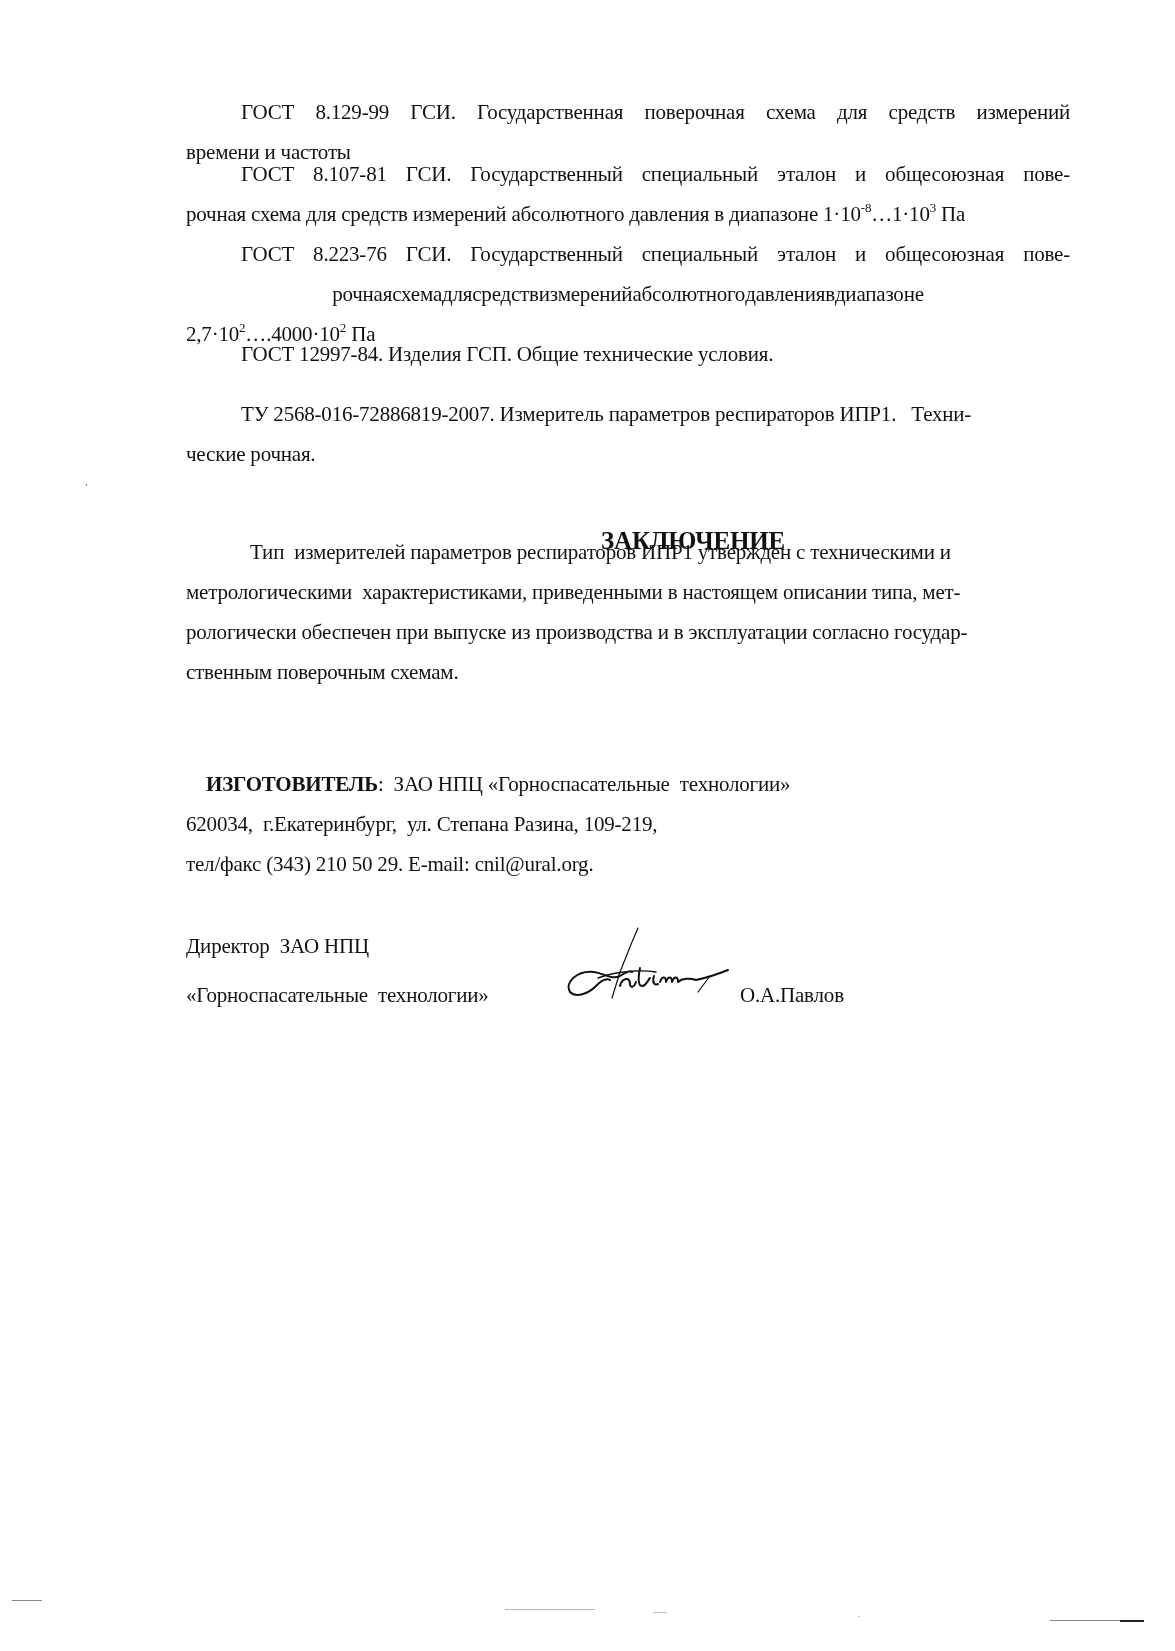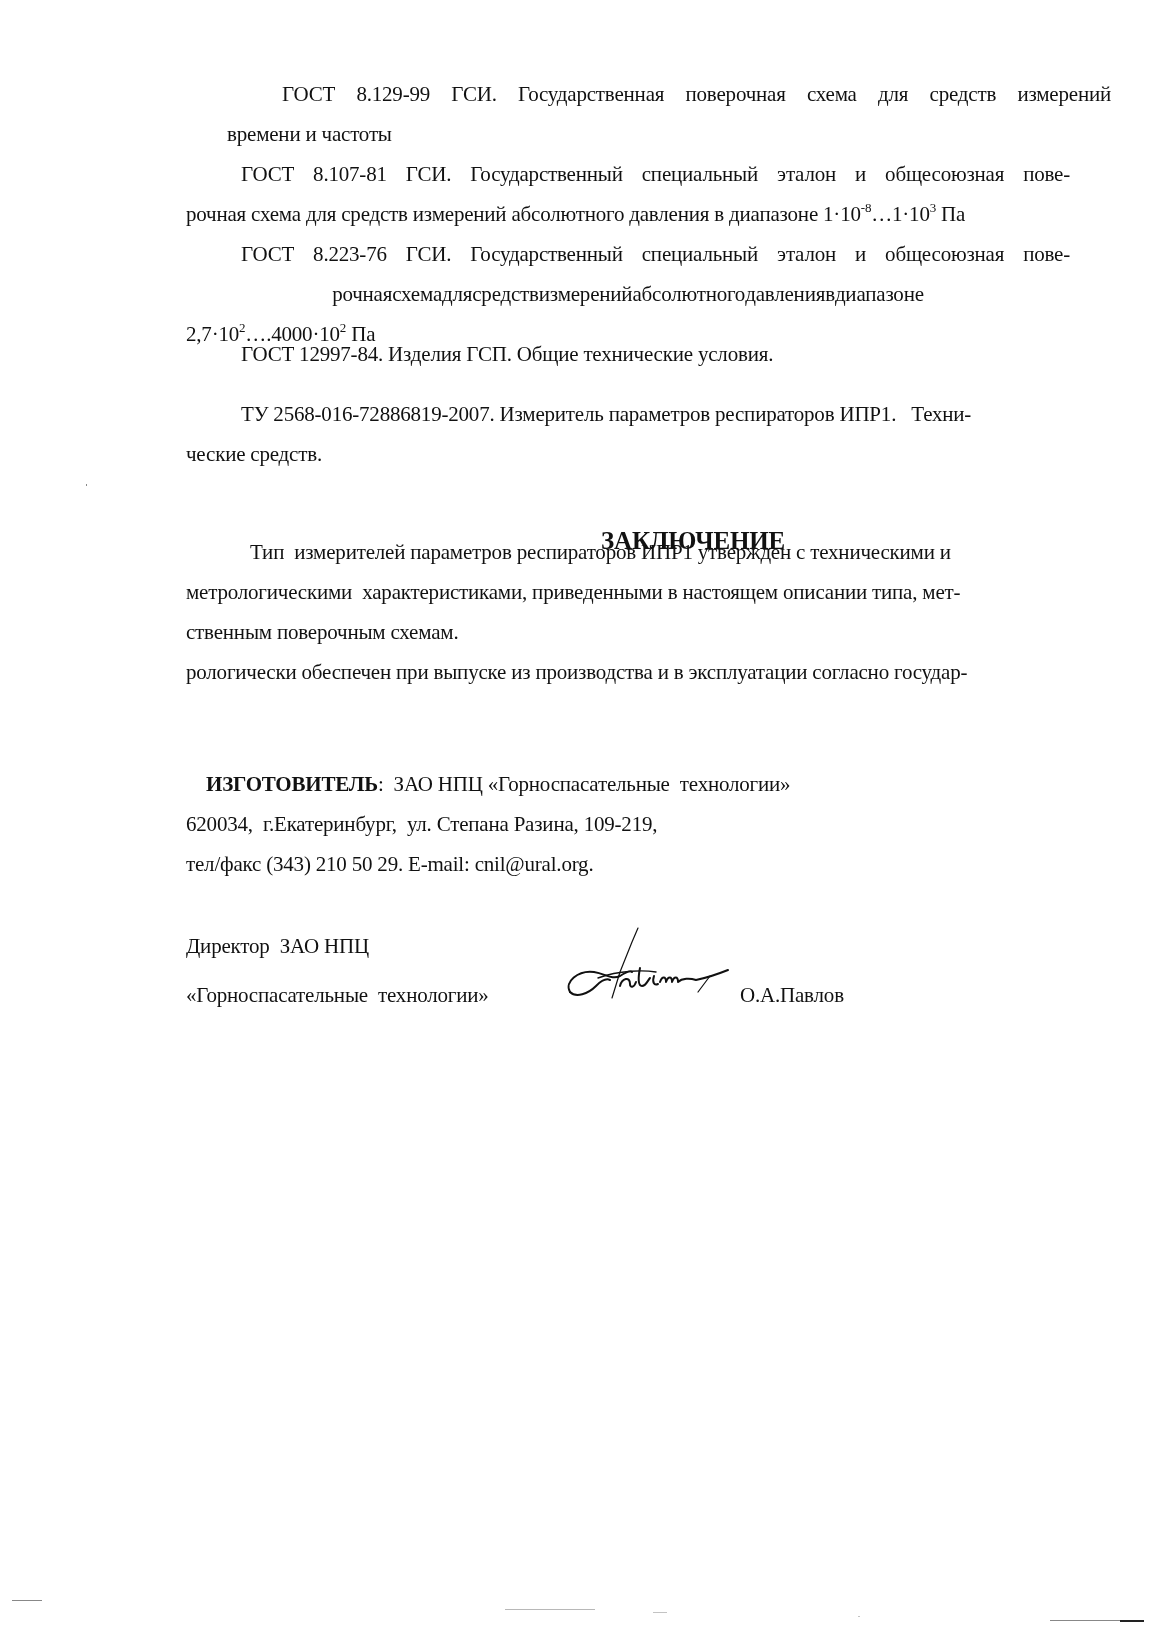--- a/index.html
+++ b/index.html
@@ -88,21 +88,21 @@
       display: flex;
       justify-content: center;
       width: 884px;
     }
   </style>
 </head>
 <body>
 
 <div class="page text">
 
-  <div class="para indent" style="top:74px;margin-left:41px;">
+  <div class="para indent" style="top:92px;">
     <div style="text-align:justify; text-align-last:justify;">ГОСТ 8.129-99 ГСИ. Государственная поверочная схема для средств измерений</div>
     <div style="text-indent:0;">времени и частоты</div>
   </div>
 
   <div class="para" style="top:154px;">
     <div style="text-indent:55px; text-align:justify; text-align-last:justify;">ГОСТ 8.107-81 ГСИ. Государственный специальный эталон и общесоюзная пове-</div>
     <div><span>рочная схема для средств измерений абсолютного давления в диапазоне 1·10</span><sup>-8</sup><span>…1·10</span><sup>3</sup><span> Па</span></div>
   </div>
 
   <div class="para" style="top:234px;">
@@ -120,30 +120,30 @@
     </div>
     <div><span>2,7·10</span><sup>2</sup><span>….4000·10</span><sup>2</sup><span> Па</span></div>
   </div>
 
   <div class="para" style="top:334px;">
     <div style="text-indent:55px;">ГОСТ 12997-84. Изделия ГСП. Общие технические условия.</div>
   </div>
 
   <div class="para" style="top:394px;">
     <div style="text-indent:55px; white-space:pre; text-align:left;">ТУ 2568-016-72886819-2007. Измеритель параметров респираторов ИПР1.   Техни-</div>
-    <div>ческие средств.</div>
+    <div>ческие рочная.</div>
   </div>
 
   <div class="heading">ЗАКЛЮЧЕНИЕ</div>
 
   <div class="para" style="top:532px; width:880px;">
     <div style="text-indent:64px; white-space:pre;">Тип  измерителей параметров респираторов ИПР1 утвержден с техническими и</div>
     <div style="white-space:pre;">метрологическими  характеристиками, приведенными в настоящем описании типа, мет-</div>
+    <div>рологически обеспечен при выпуске из производства и в эксплуатации согласно государ-</div>
     <div>ственным поверочным схемам.</div>
-    <div>рологически обеспечен при выпуске из производства и в эксплуатации согласно государ-</div>
   </div>
 
   <div class="line" style="top:764px;"><span class="bold">ИЗГОТОВИТЕЛЬ</span><span>:</span><span style="white-space:pre;">  ЗАО НПЦ «Горноспасательные  технологии»</span></div>
   <div class="line" style="top:804px; white-space:pre;">620034,  г.Екатеринбург,  ул. Степана Разина, 109-219,</div>
   <div class="line" style="top:844px;">тел/факс (343) 210 50 29. E-mail: cnil@ural.org.</div>
 
   <div class="line" style="top:926px; white-space:pre;">Директор  ЗАО НПЦ</div>
   <div class="line" style="top:975px; white-space:pre;">«Горноспасательные  технологии»</div>
 
   <svg class="signature" viewBox="0 0 180 90" xmlns="http://www.w3.org/2000/svg">

